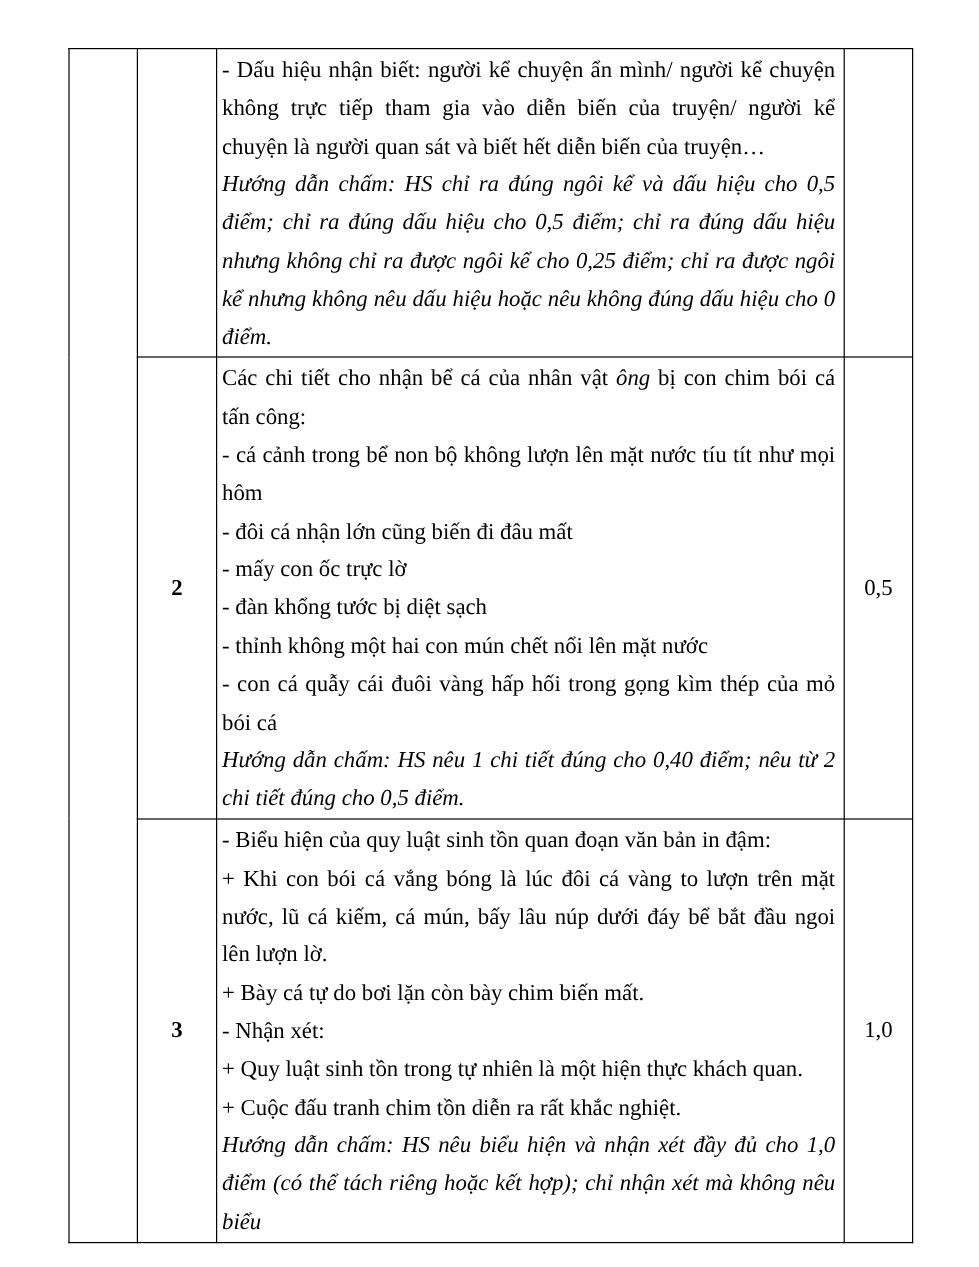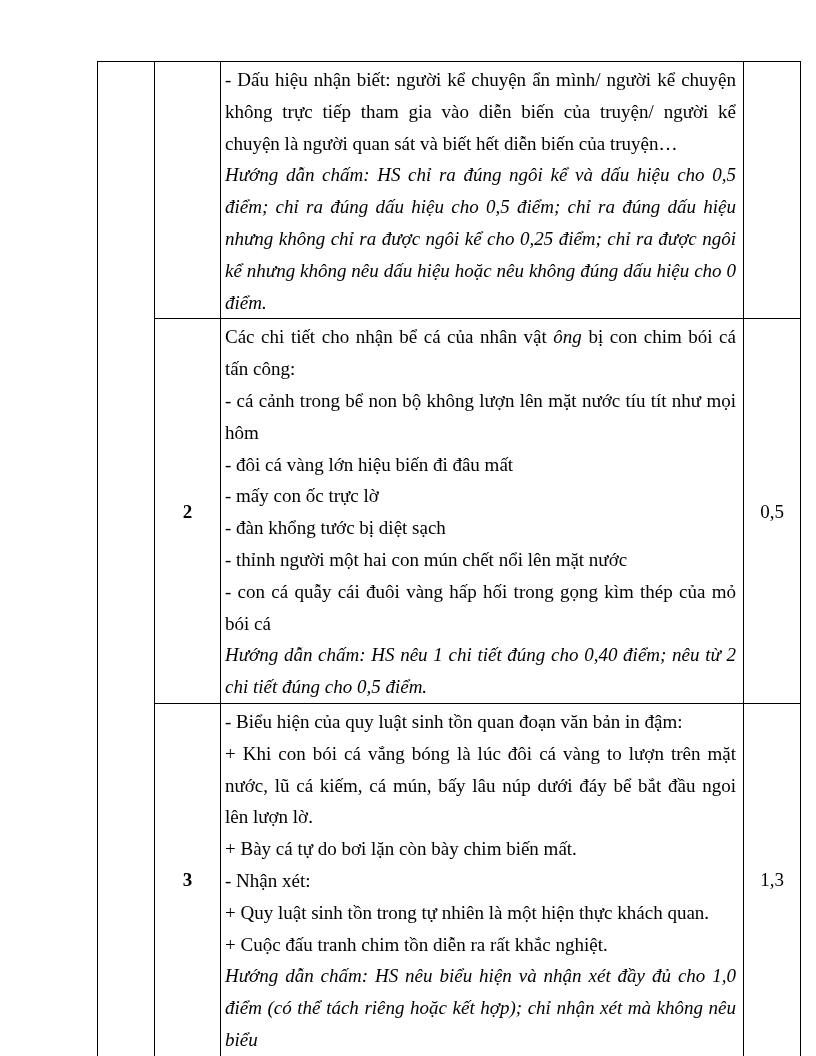--- a/index.html
+++ b/index.html
@@ -9,25 +9,24 @@
     height: 1056px;
     background: #ffffff;
     color: #000000;
     font-family: "Liberation Serif", "DejaVu Serif", serif;
     position: relative;
     overflow: hidden;
   }
   table.rubric {
     position: absolute;
     left: 57px;
-    top: 61px;
+    top: 40px;
     width: 703px;
     border-collapse: collapse;
     table-layout: fixed;
-    margin-left: 40px;
   }
   .rubric col.col1 { width: 57px; }
   .rubric col.col2 { width: 66px; }
   .rubric col.col3 { width: 523px; }
   .rubric col.col4 { width: 57px; }
   .rubric td {
     border: 1.5px solid #000000;
     padding: 0;
     overflow: hidden;
     vertical-align: middle;
@@ -76,37 +75,37 @@
             <p><span>- Dấu hiệu nhận biết: người kể chuyện ẩn mình/ người kể chuyện không trực tiếp tham gia vào diễn biến của truyện/ người kể chuyện là người quan sát và biết hết diễn biến của truyện…</span></p>
             <p><i>Hướng dẫn chấm: HS chỉ ra đúng ngôi kể và dấu hiệu cho 0,5 điểm; chỉ ra đúng dấu hiệu cho 0,5 điểm; chỉ ra đúng dấu hiệu nhưng không chỉ ra được ngôi kể cho 0,25 điểm; chỉ ra được ngôi kể nhưng không nêu dấu hiệu hoặc nêu không đúng dấu hiệu cho 0 điểm.</i></p>
           </td>
           <td class="cell-score"></td>
         </tr>
         <tr class="row-1">
           <td class="cell-question">2</td>
           <td class="cell-answer">
             <p><span>Các chi tiết cho nhận bể cá của nhân vật </span><i>ông</i><span> bị con chim bói cá tấn công:</span></p>
             <p><span>- cá cảnh trong bể non bộ không lượn lên mặt nước tíu tít như mọi hôm</span></p>
-            <p><span>- đôi cá vàng lớn hiệu biến đi đâu mất</span></p>
+            <p><span>- đôi cá nhận lớn cũng biến đi đâu mất</span></p>
             <p><span>- mấy con ốc trực lờ</span></p>
             <p><span>- đàn khổng tước bị diệt sạch</span></p>
-            <p><span>- thỉnh người một hai con mún chết nổi lên mặt nước</span></p>
+            <p><span>- thỉnh không một hai con mún chết nổi lên mặt nước</span></p>
             <p><span>- con cá quẫy cái đuôi vàng hấp hối trong gọng kìm thép của mỏ bói cá</span></p>
             <p><i>Hướng dẫn chấm: HS nêu 1 chi tiết đúng cho 0,40 điểm; nêu từ 2 chi tiết đúng cho 0,5 điểm.</i></p>
           </td>
           <td class="cell-score">0,5</td>
         </tr>
         <tr class="row-2">
           <td class="cell-question">3</td>
           <td class="cell-answer">
             <p><span>- Biểu hiện của quy luật sinh tồn quan đoạn văn bản in đậm:</span></p>
             <p><span>+ Khi con bói cá vắng bóng là lúc đôi cá vàng to lượn trên mặt nước, lũ cá kiếm, cá mún, bấy lâu núp dưới đáy bể bắt đầu ngoi lên lượn lờ.</span></p>
             <p><span>+ Bày cá tự do bơi lặn còn bày chim biến mất.</span></p>
             <p><span>- Nhận xét:</span></p>
             <p><span>+ Quy luật sinh tồn trong tự nhiên là một hiện thực khách quan.</span></p>
             <p><span>+ Cuộc đấu tranh chim tồn diễn ra rất khắc nghiệt.</span></p>
             <p class="truncated"><i>Hướng dẫn chấm: HS nêu biểu hiện và nhận xét đầy đủ cho 1,0 điểm (có thể tách riêng hoặc kết hợp); chỉ nhận xét mà không nêu biểu</i></p>
           </td>
-          <td class="cell-score">1,3</td>
+          <td class="cell-score">1,0</td>
         </tr>
       </tbody>
   </table>
 </div>
 
 </body></html>

